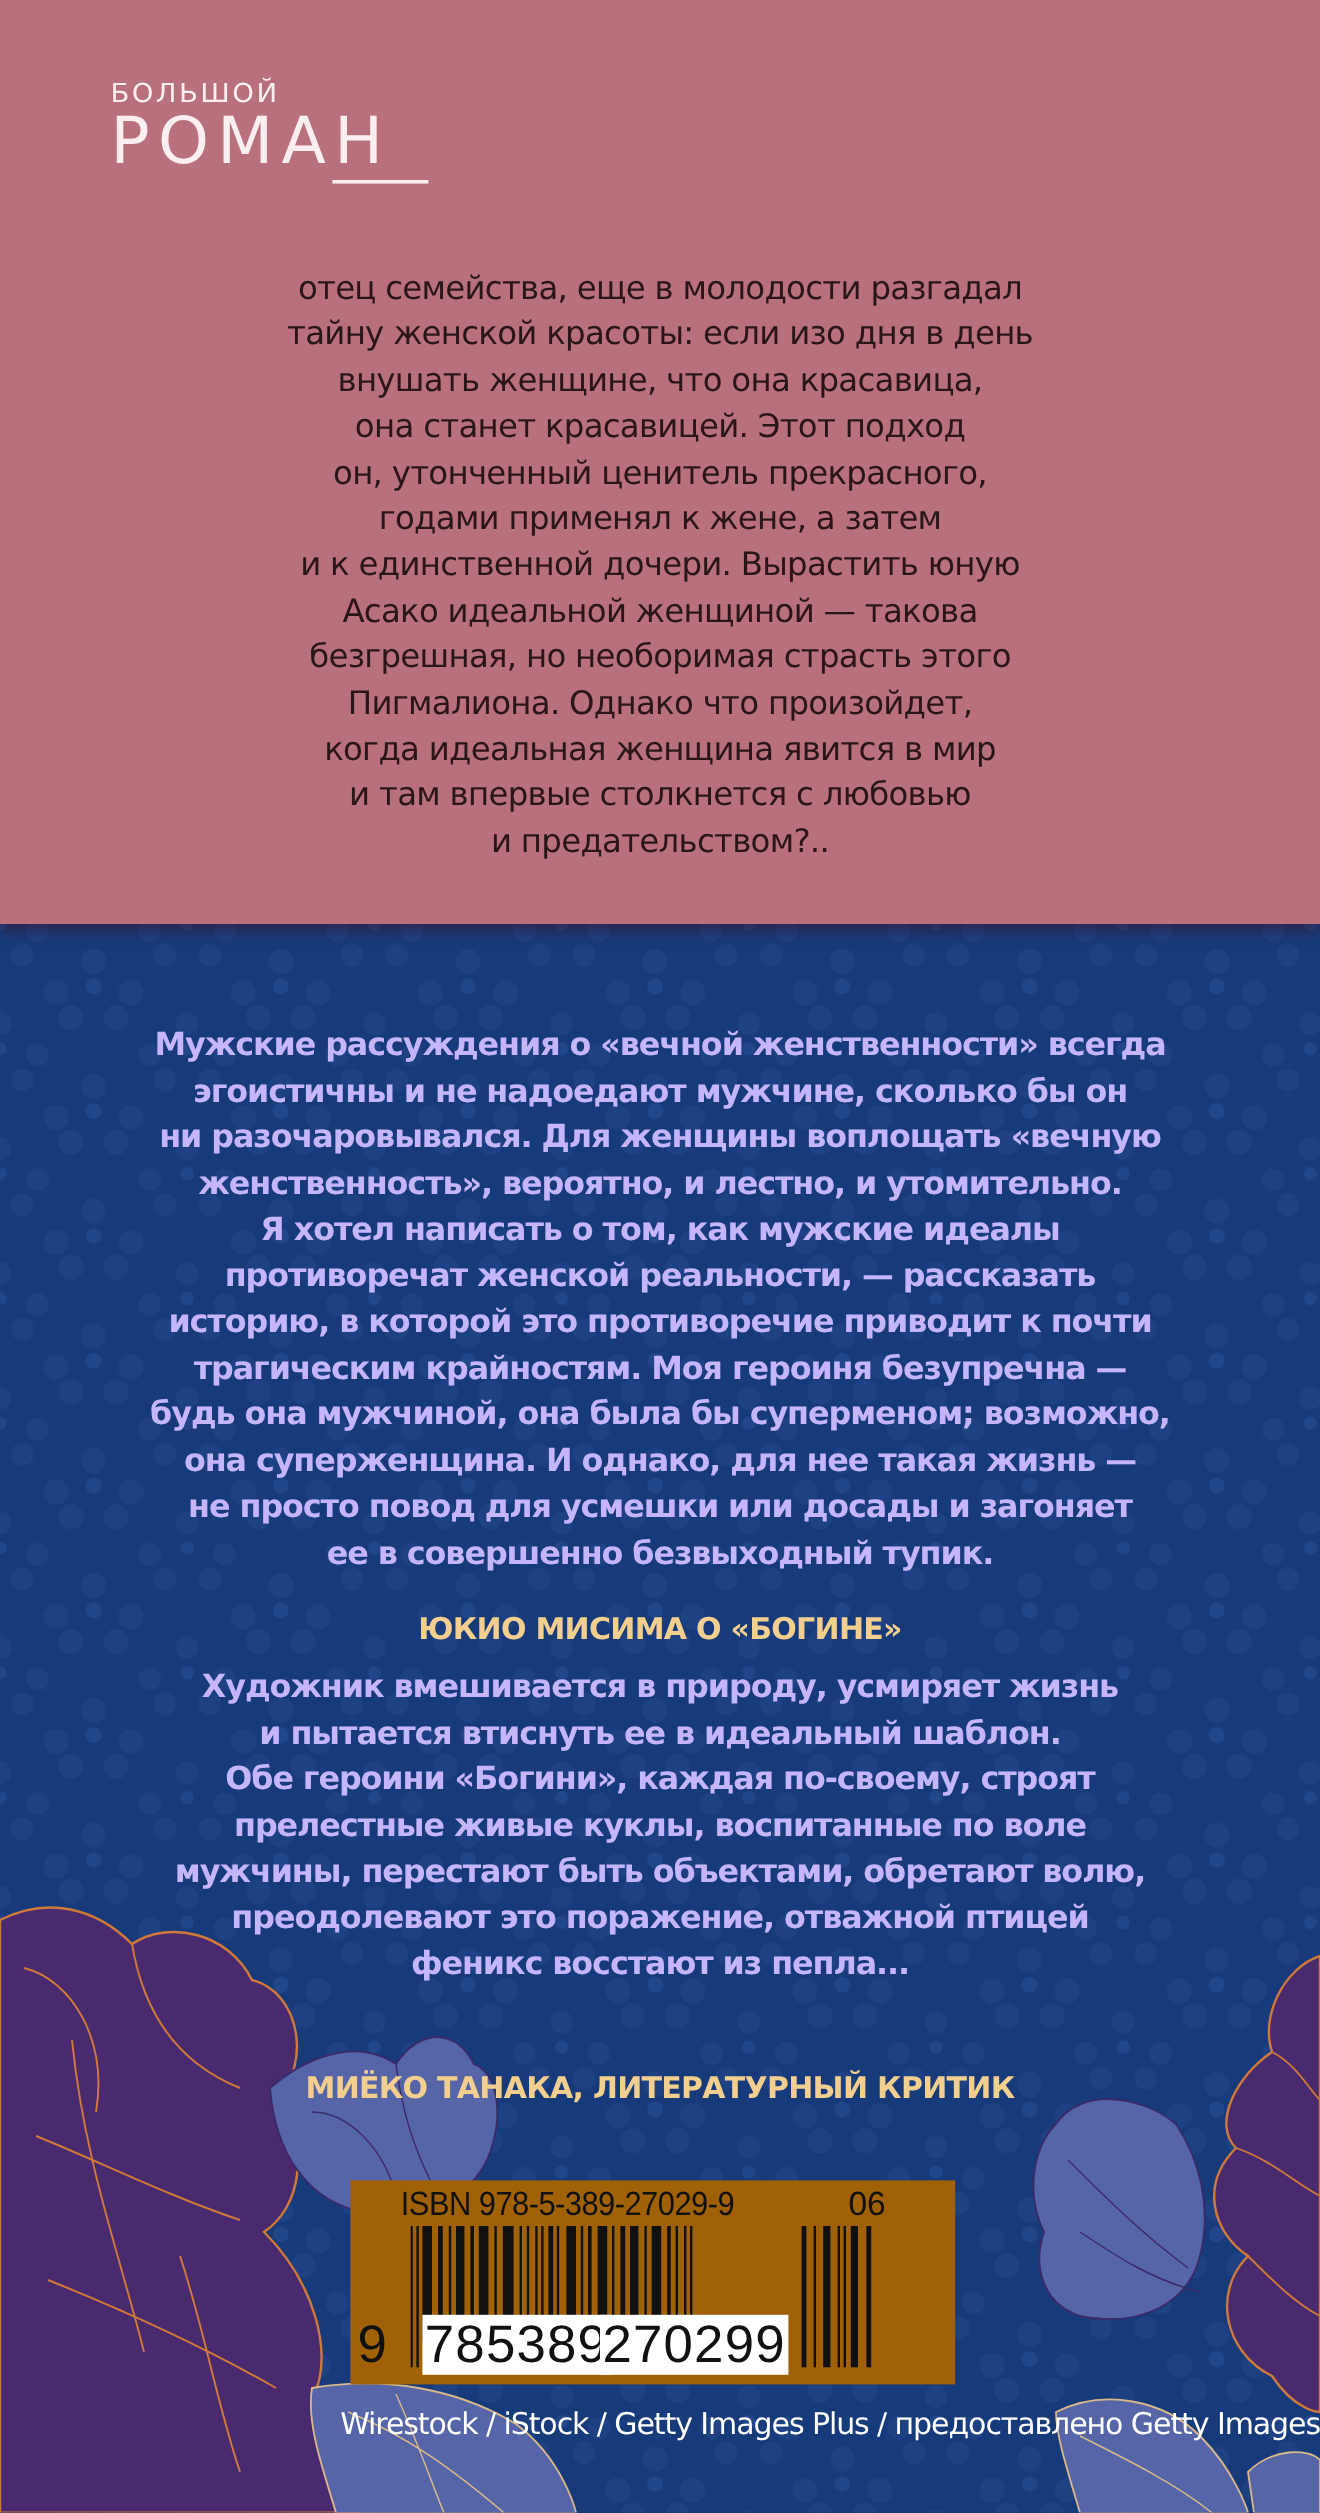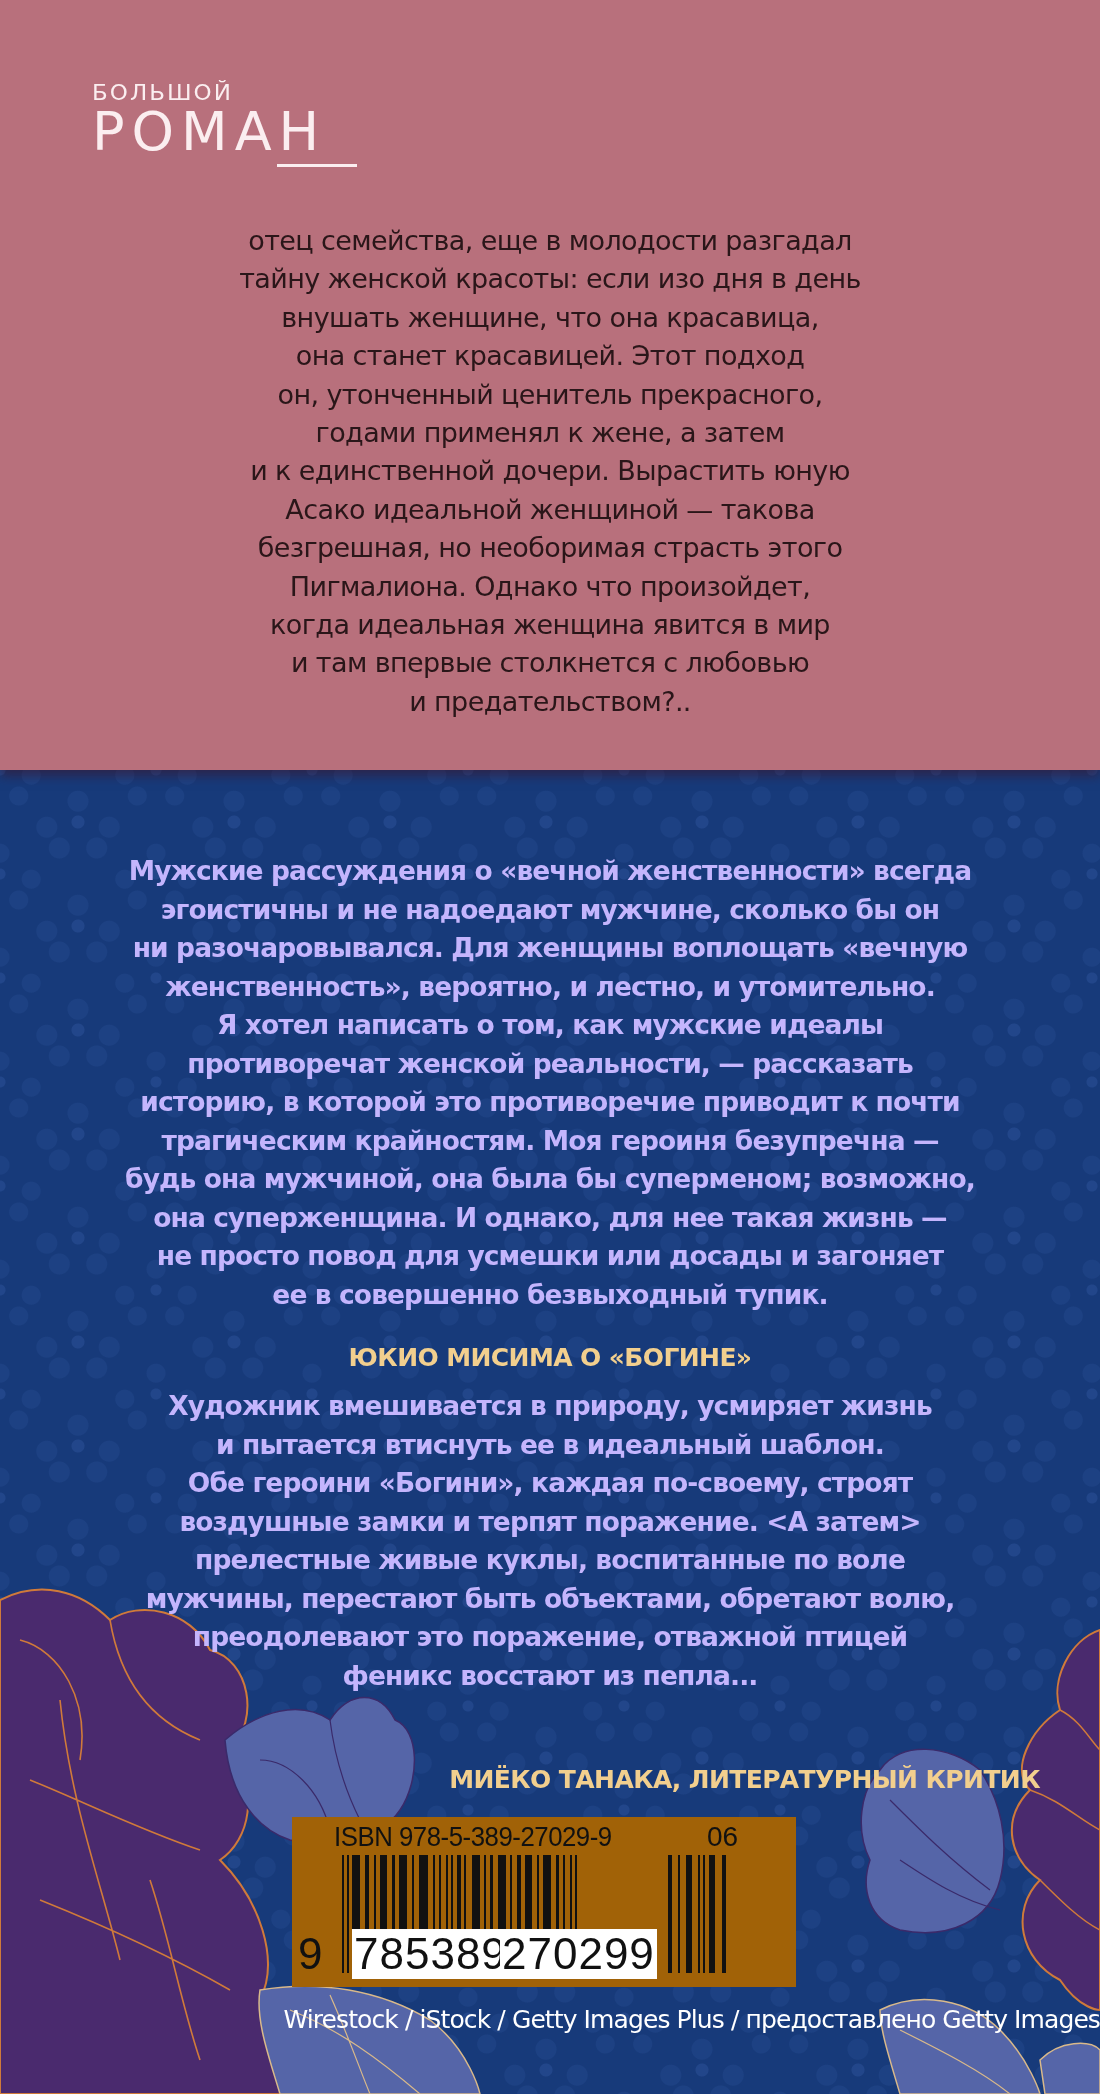--- a/index.html
+++ b/index.html
@@ -5,21 +5,21 @@
     * { margin: 0; padding: 0; box-sizing: border-box; }
     html, body { width: 1100px; height: 2094px; overflow: hidden; }
     body { font-family: "DejaVu Sans", sans-serif; background: #173a7a; position: relative; }
 
     .top {
       position: absolute; left: 0; top: 0; width: 1100px; height: 770px;
       background: #b8707c;
       box-shadow: 0 6px 10px rgba(60,20,40,0.55);
       z-index: 3;
     }
-    .logo { position: absolute; left: 92px; top: 66px; color: #fbeef0; margin-top: 14px; }
+    .logo { position: absolute; left: 92px; top: 66px; color: #fbeef0; }
     .logo-small {
       font-family: "DejaVu Sans", sans-serif; font-weight: 200;
       font-size: 23px; letter-spacing: 2px; line-height: 24px;
       font-weight: normal; transform: scaleY(0.95);
     }
     .logo-big {
       position: relative;
       font-family: "DejaVu Sans", sans-serif; font-weight: normal;
       font-size: 54px; letter-spacing: 7px; line-height: 52px; margin-top: 2px;
       -webkit-text-stroke: 0px;
@@ -73,21 +73,21 @@
     }
     .quote div { white-space: nowrap; }
     .quote-1 { top: 852px; }
     .attrib {
       position: absolute; left: 60px; width: 980px; text-align: center;
       color: #f2cf8e; font-family: "DejaVu Sans", sans-serif; font-weight: bold;
       font-size: 25px; line-height: 36px; letter-spacing: -0.6px; z-index: 5;
     }
     .attrib-1 { top: 1340px; }
     .quote-2 { top: 1387px; }
-    .attrib-2 { top: 1762px; text-align: right; }
+    .attrib-2 { top: 1722px; }
 
     .isbn-box {
       position: absolute; left: 292px; top: 1817px; width: 504px; height: 170px;
       background: #a16207; z-index: 6;
     }
     .isbn-label {
       position: absolute; left: 42px; top: 4px;
       font-family: "Liberation Sans", sans-serif; font-size: 28px; color: #111;
       letter-spacing: -0.5px; transform: scaleX(0.92); transform-origin: left top;
     }
@@ -180,21 +180,20 @@
   <div>она суперженщина. И однако, для нее такая жизнь —</div>
   <div>не просто повод для усмешки или досады и загоняет</div>
   <div>ее в совершенно безвыходный тупик.</div>
 </div>
 <div class="attrib attrib-1">ЮКИО МИСИМА О «БОГИНЕ»</div>
 
 <div class="quote quote-2">
   <div>Художник вмешивается в природу, усмиряет жизнь</div>
   <div>и пытается втиснуть ее в идеальный шаблон.</div>
   <div>Обе героини «Богини», каждая по-своему, строят</div>
-  <div>воздушные замки и терпят поражение. &lt;А затем&gt;</div>
   <div>прелестные живые куклы, воспитанные по воле</div>
   <div>мужчины, перестают быть объектами, обретают волю,</div>
   <div>преодолевают это поражение, отважной птицей</div>
   <div>феникс восстают из пепла...</div>
 </div>
 <div class="attrib attrib-2">МИЁКО ТАНАКА, ЛИТЕРАТУРНЫЙ КРИТИК</div>
 
 <div class="isbn-box">
   <div class="isbn-label">ISBN  978-5-389-27029-9</div>
   <div class="isbn-addon-label">06</div>

